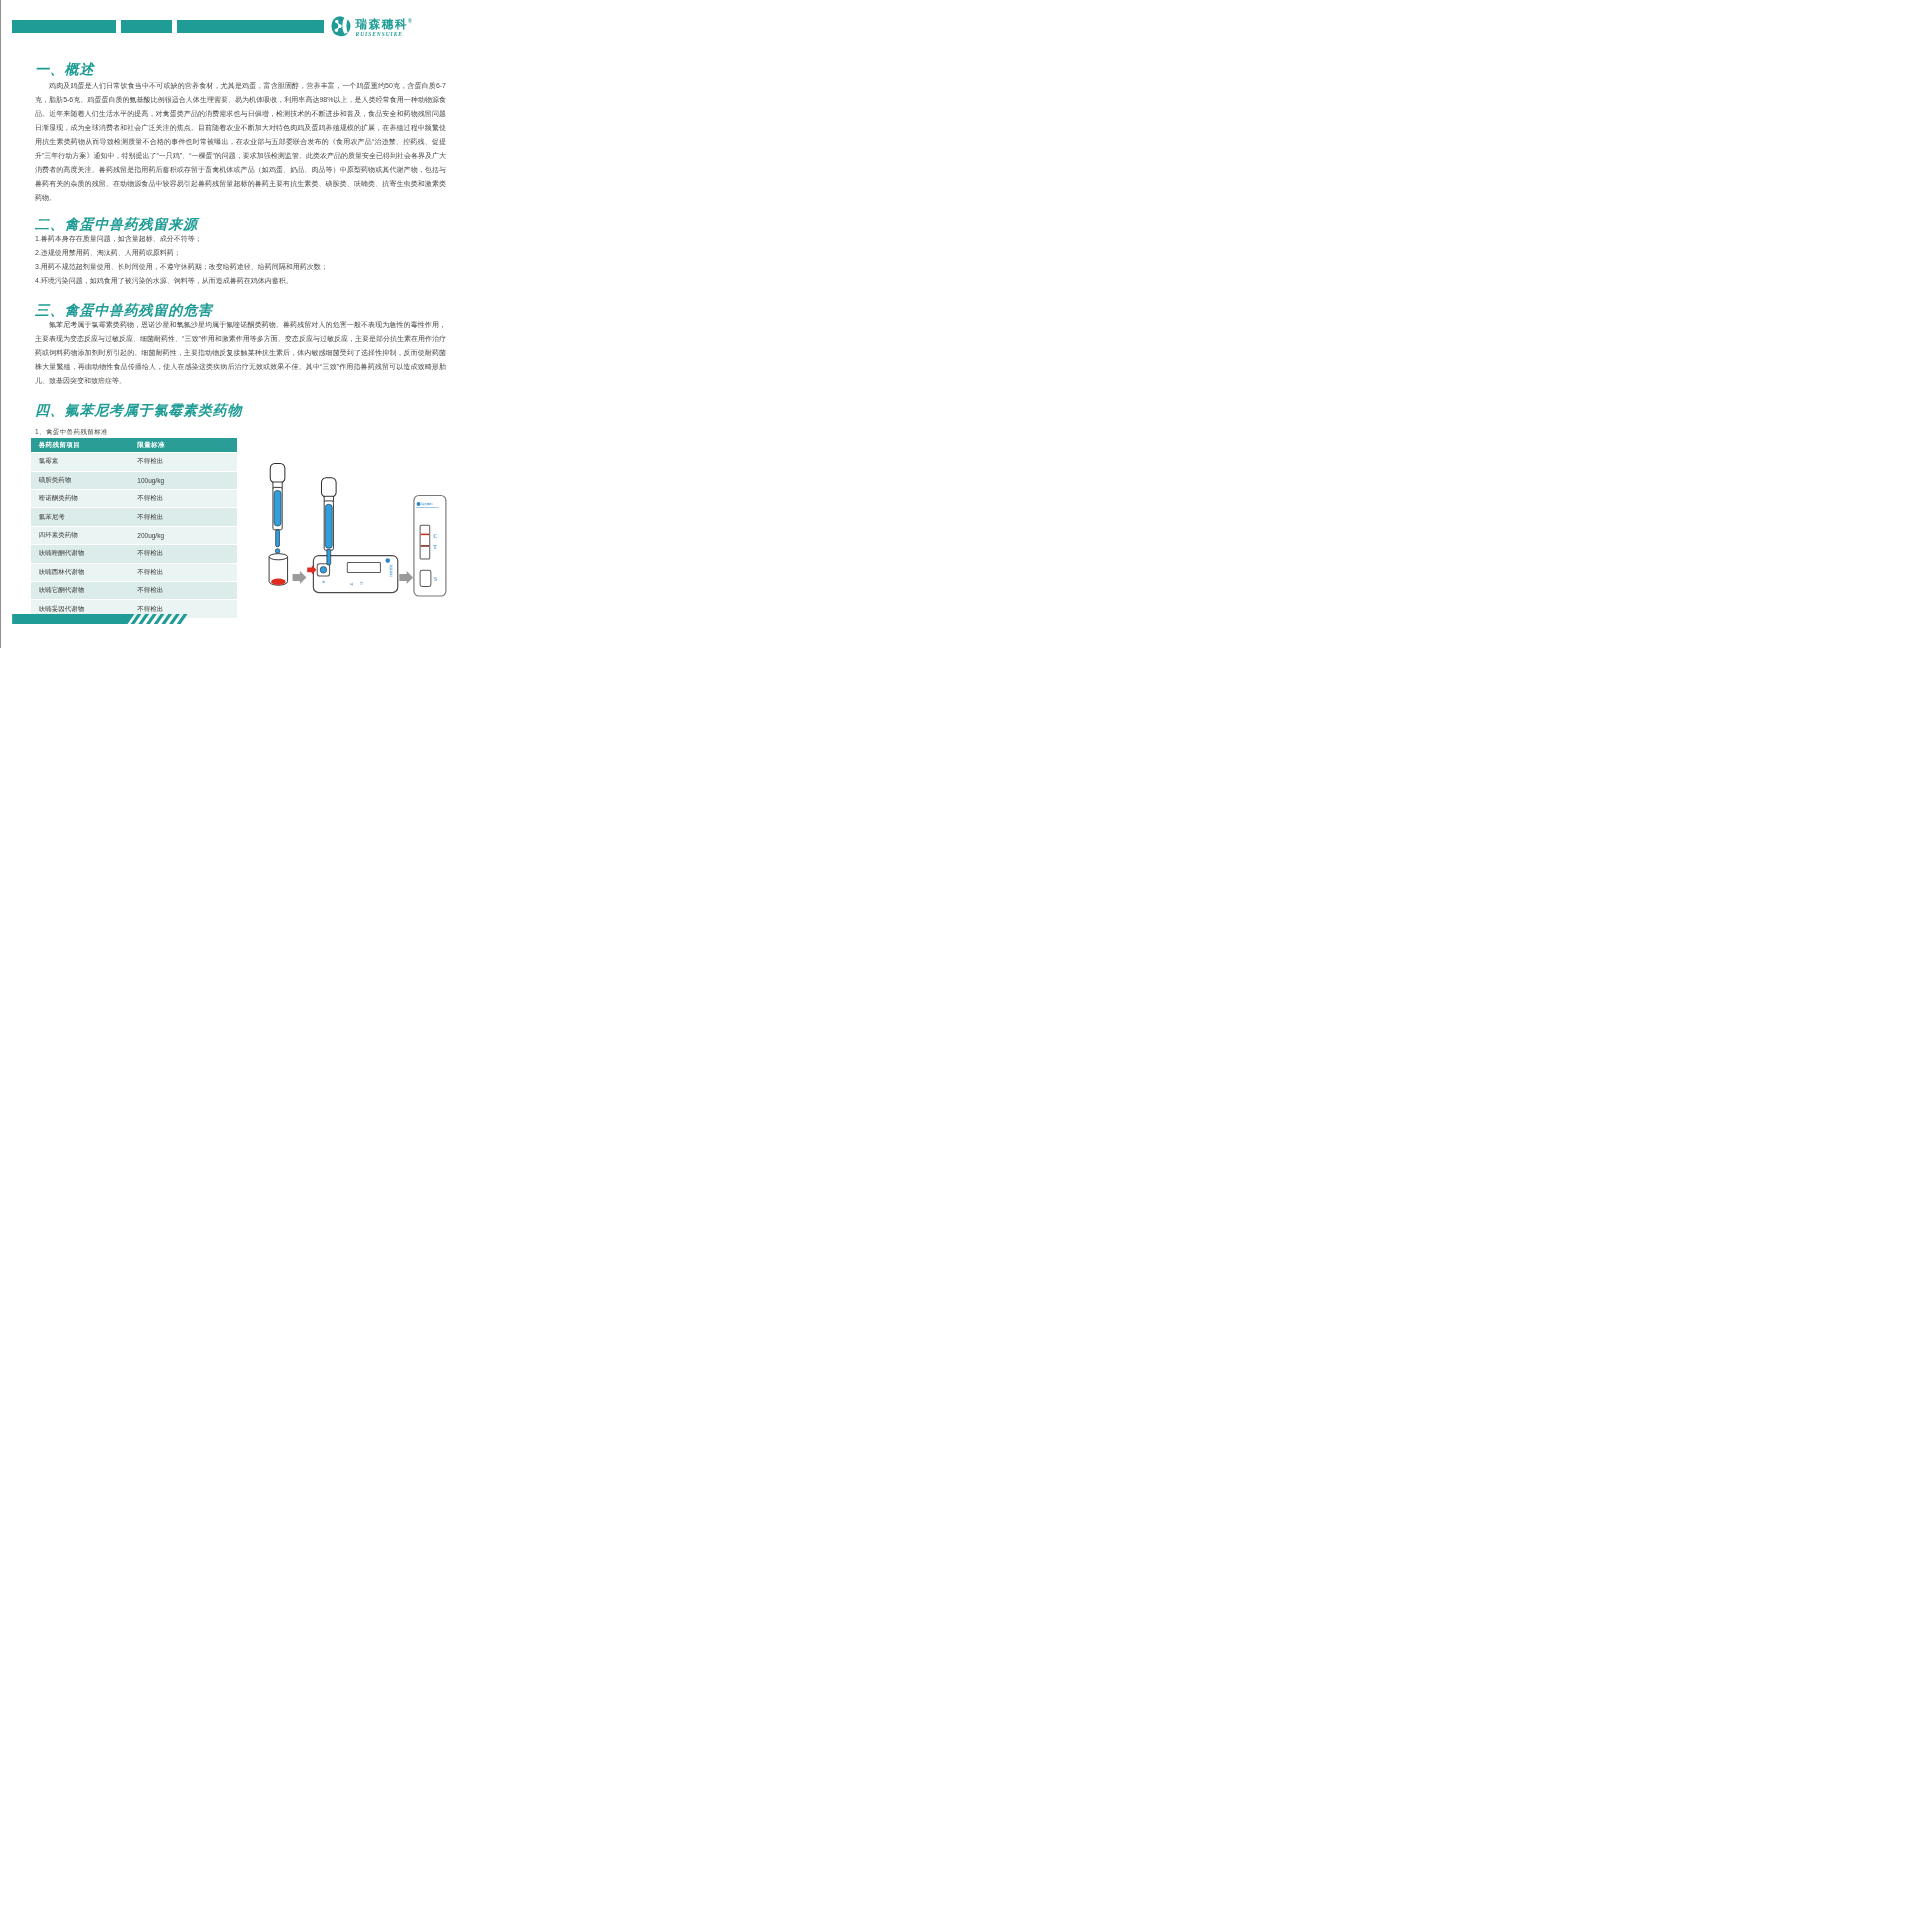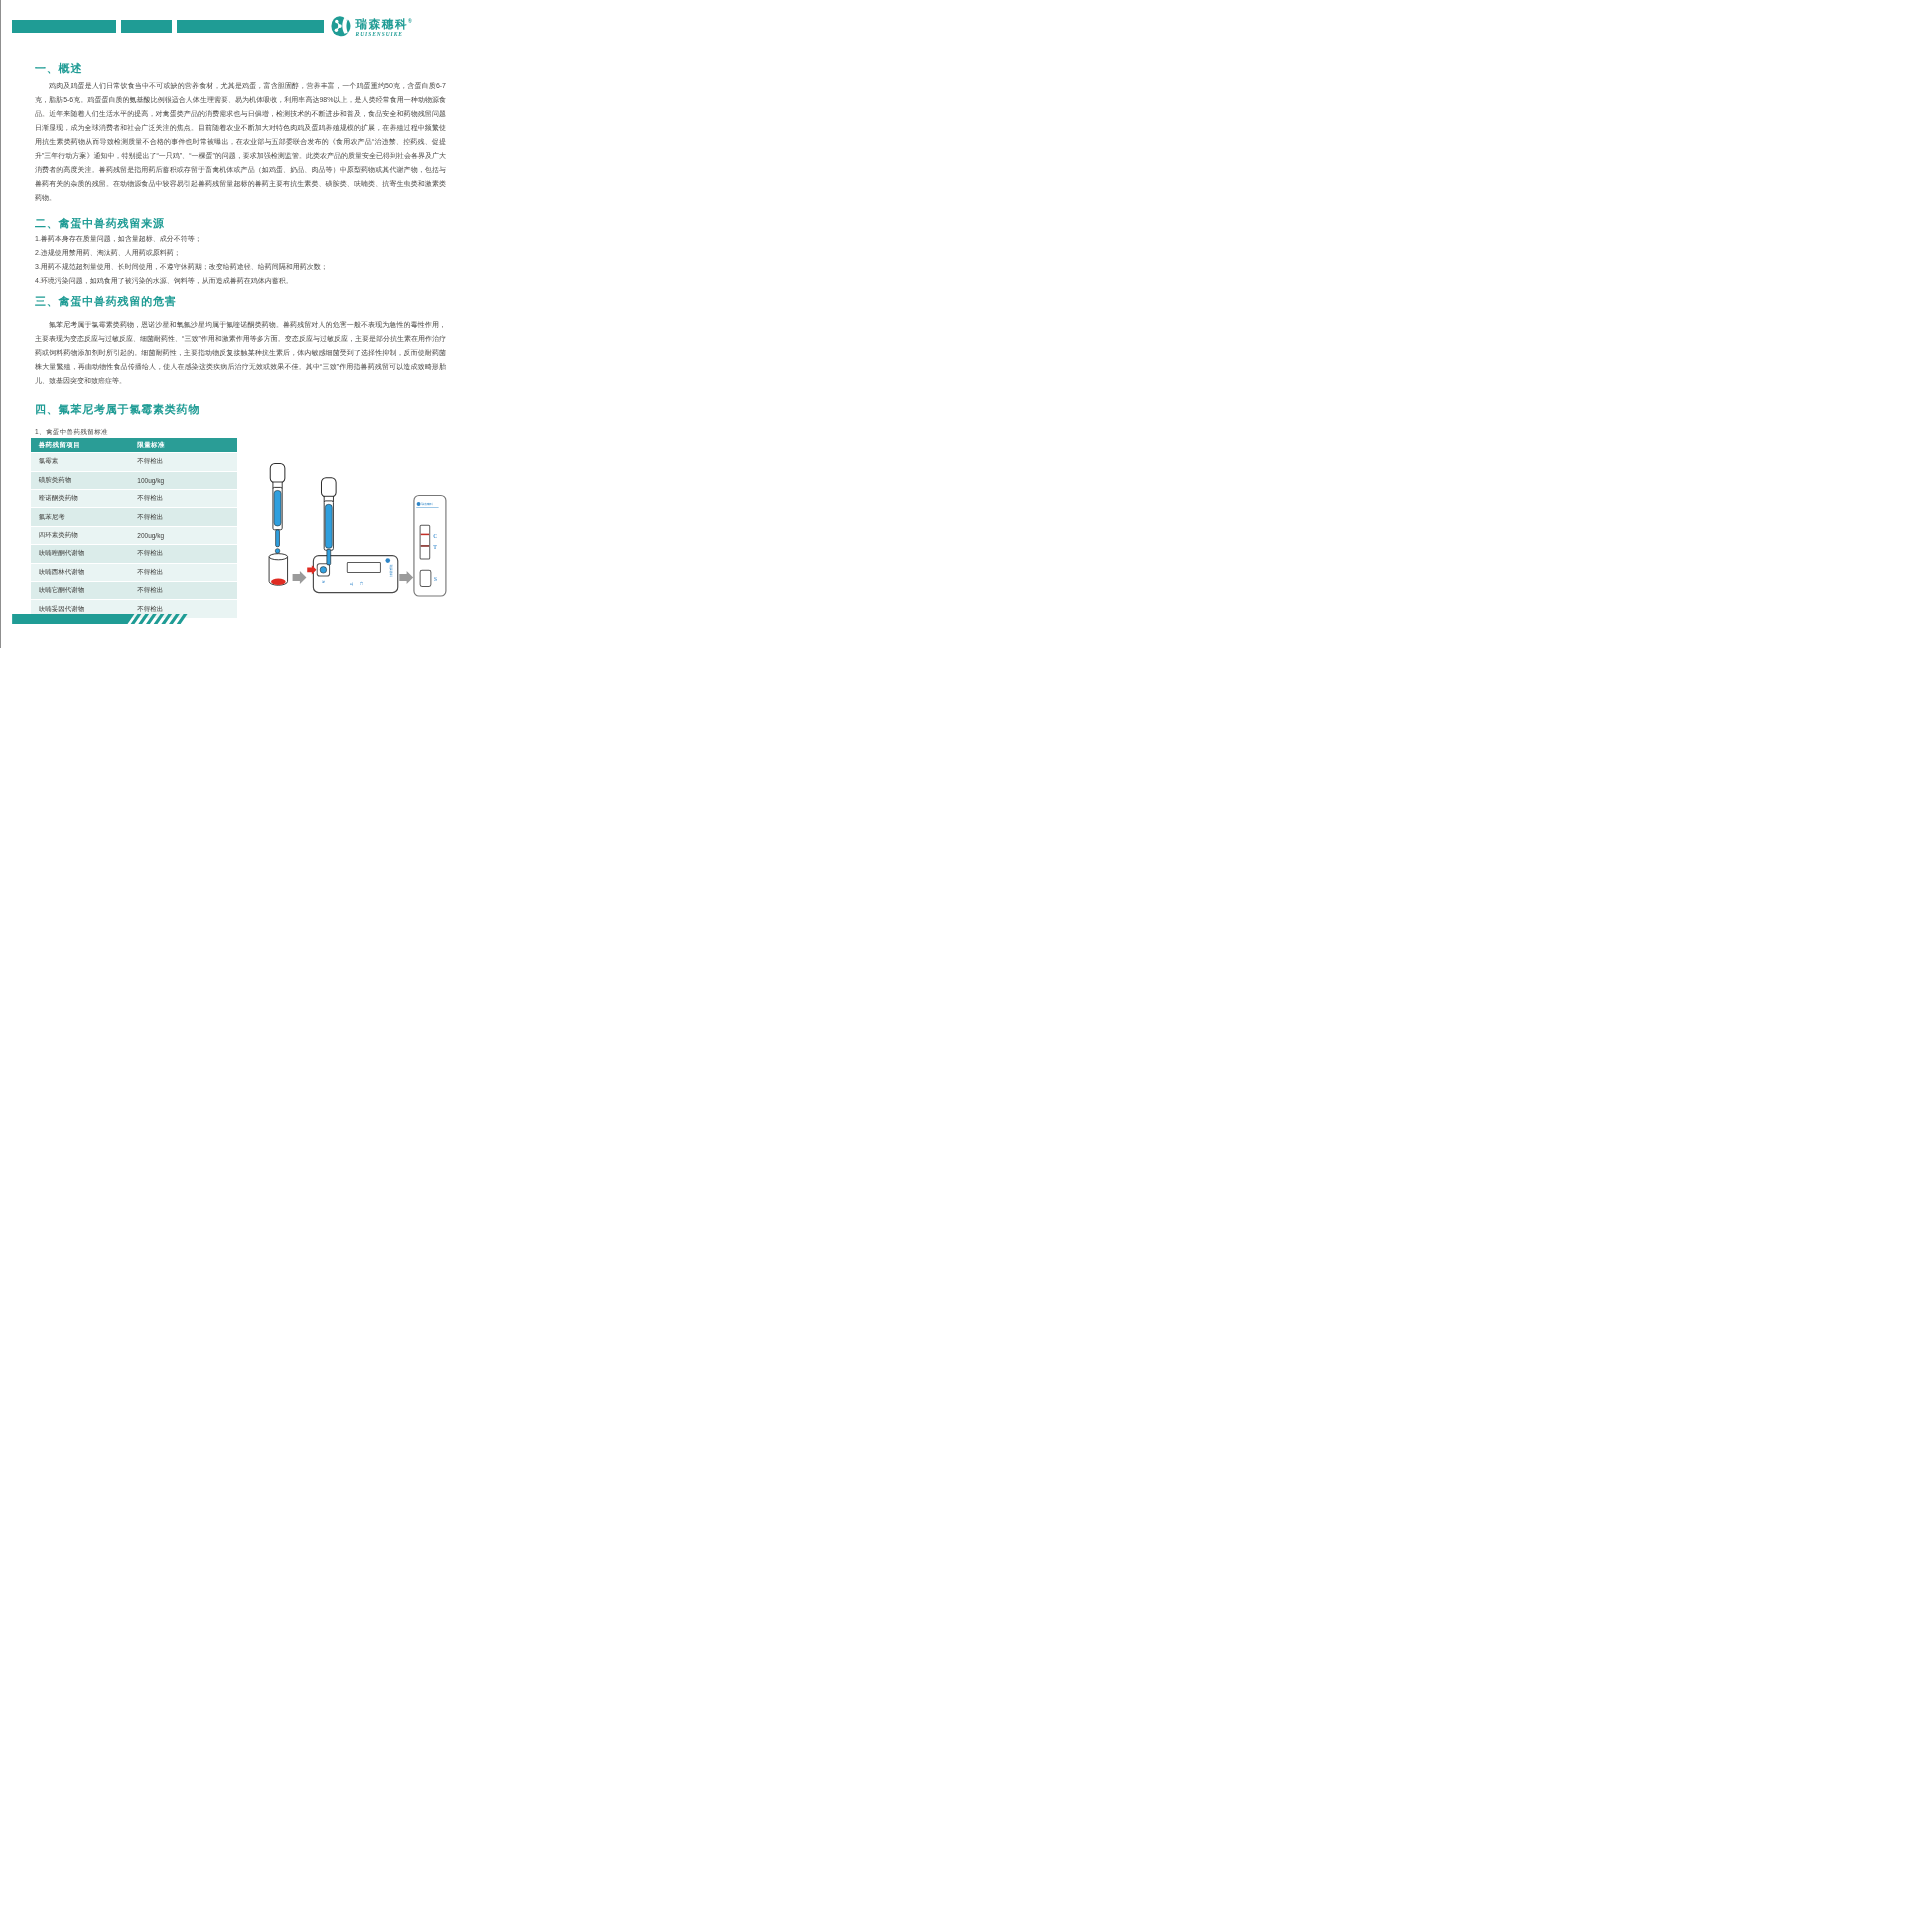--- a/index.html
+++ b/index.html
@@ -12,22 +12,22 @@
         font-family:"Liberation Sans",sans-serif;}
   .edge{position:absolute;left:0;top:0;width:0.8px;height:100%;background:#8f8f8f;}
   .topbar{position:absolute;top:20.4px;height:12.7px;background:var(--teal);}
   .bar1{left:12.3px;width:104px;} .bar2{left:121px;width:51px;} .bar3{left:177px;width:147px;}
   .logo{position:absolute;left:331px;top:14.6px;display:flex;align-items:flex-start;}
   .logo-text{margin-left:2.3px;color:var(--teal);}
   .logo-cn{font-size:11.6px;font-weight:bold;letter-spacing:1.5px;line-height:12.3px;white-space:nowrap;}
   .logo-cn sup{font-size:5px;letter-spacing:0;}
   .logo-en{font-family:"Liberation Serif",serif;font-style:italic;font-weight:bold;
            font-size:5.4px;letter-spacing:1px;margin-top:0.8px;}
-  .sec-title{position:absolute;left:35px;color:var(--teal);font-weight:bold;font-size:11px;
-             letter-spacing:0.8px;white-space:nowrap;}
+  .sec-title{position:absolute;left:35px;color:var(--teal);font-weight:bold;font-size:14px;
+             letter-spacing:0.8px;white-space:nowrap;font-style:italic;}
   .para{position:absolute;left:35px;width:411px;font-size:7px;line-height:14px;
         color:var(--body_text);text-align:justify;text-indent:2em;}
   .list{position:absolute;left:35px;width:411px;font-size:7px;line-height:14px;color:var(--body_text);}
   .sub-title{position:absolute;left:35px;font-size:6.5px;color:var(--body_text);letter-spacing:0.4px;}
   table.residue{position:absolute;left:31px;top:438px;width:206px;border-collapse:separate;border-spacing:0;}
   table.residue th{background:var(--table_header);color:#fff;font-size:6.5px;font-weight:bold;
       text-align:left;height:12.3px;border-bottom:0.8px solid #fff;letter-spacing:0.4px;}
   table.residue td{font-size:6.5px;color:var(--table_text);height:15.4px;border-bottom:0.8px solid #fff;}
   table.residue .c1{width:103px;padding-left:7.7px;}
   table.residue .c2{width:103px;padding-left:0;}
@@ -70,21 +70,21 @@
   <div class="para" style="top:79px">鸡肉及鸡蛋是人们日常饮食当中不可或缺的营养食材，尤其是鸡蛋，富含胆固醇，营养丰富，一个鸡蛋重约50克，含蛋白质6-7克，脂肪5-6克。鸡蛋蛋白质的氨基酸比例很适合人体生理需要、易为机体吸收，利用率高达98%以上，是人类经常食用一种动物源食品。近年来随着人们生活水平的提高，对禽蛋类产品的消费需求也与日俱增，检测技术的不断进步和普及，食品安全和药物残留问题日渐显现，成为全球消费者和社会广泛关注的焦点。目前随着农业不断加大对特色肉鸡及蛋鸡养殖规模的扩展，在养殖过程中频繁使用抗生素类药物从而导致检测质量不合格的事件也时常被曝出，在农业部与五部委联合发布的《食用农产品“治违禁、控药残、促提升”三年行动方案》通知中，特别提出了“一只鸡”、“一棵蛋”的问题，要求加强检测监管。此类农产品的质量安全已得到社会各界及广大消费者的高度关注。兽药残留是指用药后蓄积或存留于畜禽机体或产品（如鸡蛋、奶品、肉品等）中原型药物或其代谢产物，包括与兽药有关的杂质的残留。在动物源食品中较容易引起兽药残留量超标的兽药主要有抗生素类、磺胺类、呋喃类、抗寄生虫类和激素类药物。</div>
 
   <div class="sec-title" style="top:216px">二、禽蛋中兽药残留来源</div>
   <div class="list" style="top:232px">
     <div>1.兽药本身存在质量问题，如含量超标、成分不符等；</div>
     <div>2.违规使用禁用药、淘汰药、人用药或原料药；</div>
     <div>3.用药不规范超剂量使用、长时间使用，不遵守休药期；改变给药途径、给药间隔和用药次数；</div>
     <div>4.环境污染问题，如鸡食用了被污染的水源、饲料等，从而造成兽药在鸡体内蓄积。</div>
   </div>
 
-  <div class="sec-title" style="top:294px">三、禽蛋中兽药残留的危害</div>
+  <div class="sec-title" style="top:302px">三、禽蛋中兽药残留的危害</div>
   <div class="para" style="top:318px">氟苯尼考属于氯霉素类药物，恩诺沙星和氧氟沙星均属于氟喹诺酮类药物。兽药残留对人的危害一般不表现为急性的毒性作用，主要表现为变态反应与过敏反应、细菌耐药性、“三致”作用和激素作用等多方面。变态反应与过敏反应，主要是部分抗生素在用作治疗药或饲料药物添加剂时所引起的。细菌耐药性，主要指动物反复接触某种抗生素后，体内敏感细菌受到了选择性抑制，反而使耐药菌株大量繁殖，再由动物性食品传播给人，使人在感染这类疾病后治疗无效或效果不佳。其中“三致”作用指兽药残留可以造成致畸形胎儿、致基因突变和致癌症等。</div>
 
   <div class="sec-title" style="top:402px">四、氟苯尼考属于氯霉素类药物</div>
   <div class="sub-title" style="top:428px">1、禽蛋中兽药残留标准</div>
 
   <table class="residue">
     <thead>
       <tr>
         <th class="c1">兽药残留项目</th>
         <th class="c2">限量标准</th>

